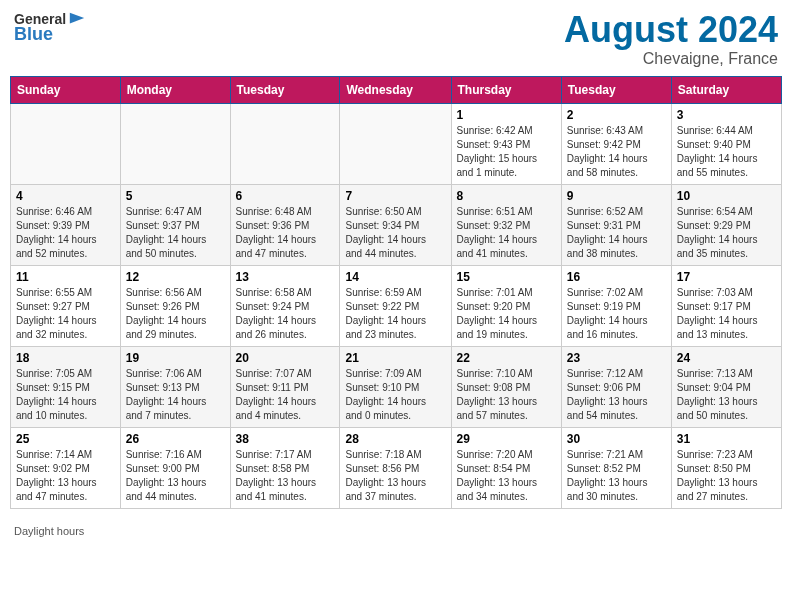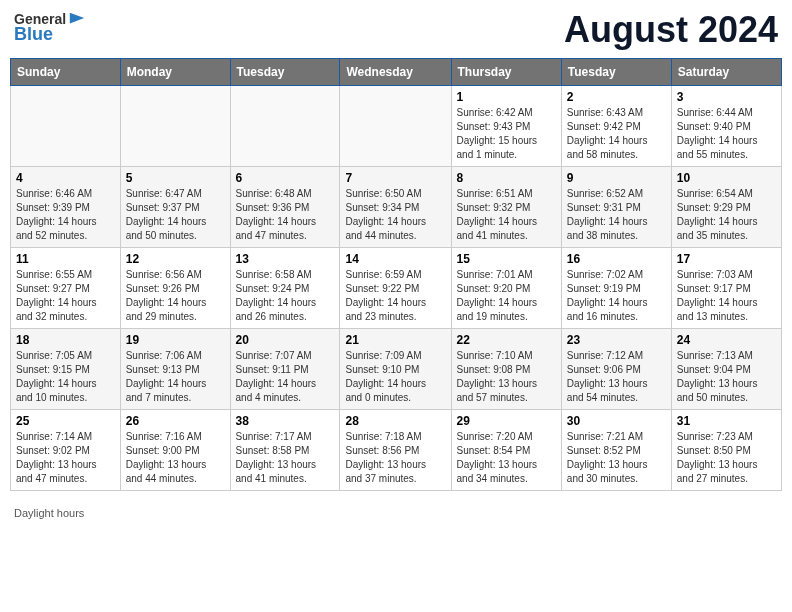--- a/index.html
+++ b/index.html
@@ -36,34 +36,34 @@
       width: 18px;
       height: 18px;
       margin-left: 2px;
     }
     .title-block {
       text-align: right;
     }
     .month-year {
       font-size: 36px;
       font-weight: bold;
-      color: #0f172a;
+      color: #0369a1;
       line-height: 1.1;
     }
     .location {
       font-size: 16px;
       color: #555;
     }
     .calendar-table {
       width: 100%;
       border-collapse: collapse;
       font-size: 11px;
     }
     .calendar-table th {
-      background-color: #737373;
+      background-color: #be185d;
       color: #fff;
       text-align: left;
       padding: 6px 6px;
       font-size: 12px;
       font-weight: bold;
       border: 1px solid #1a5a9f;
     }
     .calendar-table td {
       border: 1px solid #ccc;
       vertical-align: top;
@@ -109,20 +109,21 @@
         <span class="logo-text-general">General</span>
         <svg class="logo-icon" viewBox="0 0 20 18" xmlns="http://www.w3.org/2000/svg">
           <polygon points="2,2 18,8 2,14" fill="#2a7abf"></polygon>
         </svg>
       </div>
       <span class="logo-text-blue" style="margin-top:-4px;">Blue</span>
     </div>
   </div>
   <div class="title-block">
     <div class="month-year">August 2024</div>
+    <div class="location">Chevaigne, France</div>
   </div>
 </div>
 
 <table class="calendar-table">
   <thead>
     <tr>
     <th>Sunday</th>
         <th>Monday</th>
         <th>Tuesday</th>
         <th>Wednesday</th>

